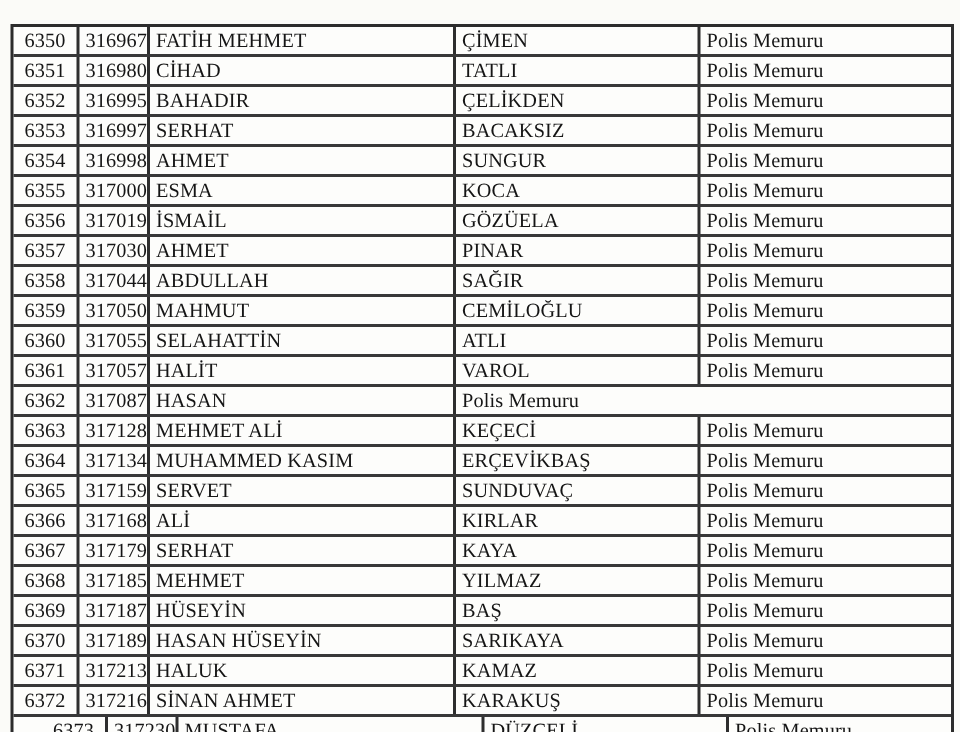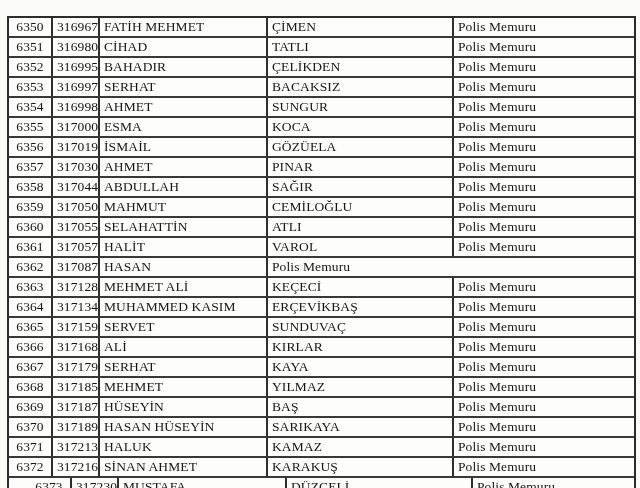--- a/index.html
+++ b/index.html
@@ -42,22 +42,22 @@
     line-height: 18px;
     font-size: 13.5px;
     color: #151515;
     white-space: nowrap;
     overflow: hidden;
     border-right: 2px solid #2e2e2e;
     letter-spacing: 0.1px;
   }
   .c-no    { width: 44px;  text-align: center; }
   .c-id    { width: 47px;  padding-left: 4px; }
-  .c-first { width: 168px; padding-left: 4px; }
-  .c-last  { width: 186px; padding-left: 4px; }
+  .c-first { width: 204px; padding-left: 4px; }
+  .c-last  { width: 163px; padding-left: 4px; }
   .c-title { flex: 1;      padding-left: 4px; border-right: none; }
 </style>
 </head>
 <body>
 
 <div class="page">
   <div class="roster-table">
     <div>
         <div class="row">
           <div class="cell c-no">6350</div>

